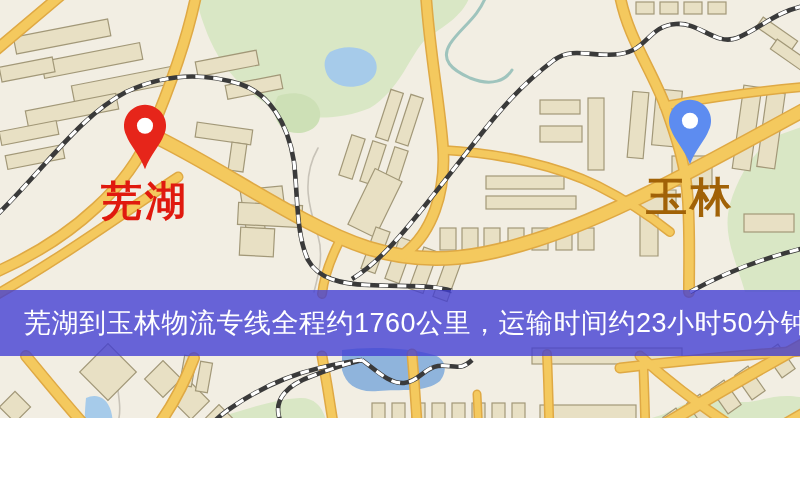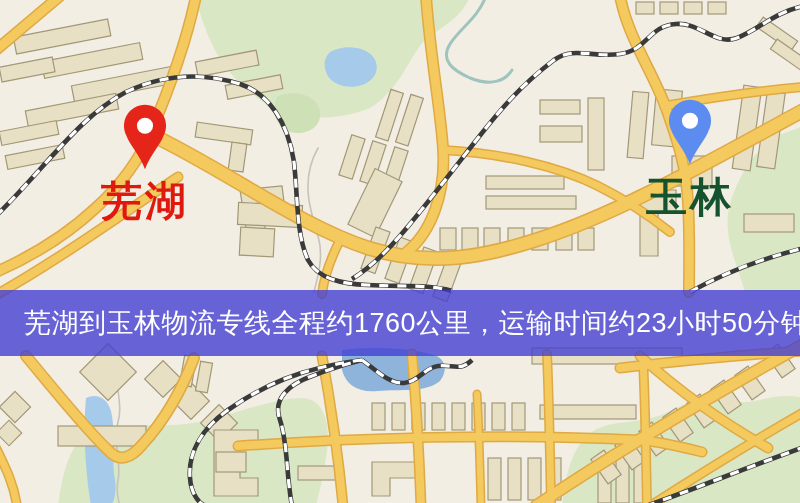--- a/index.html
+++ b/index.html
@@ -1,27 +1,27 @@
 <!DOCTYPE html>
 <html><head>
 <meta charset="utf-8">
 <style>
   html,body{margin:0;padding:0;background:#ffffff;}
-  .stage{position:relative;width:800px;height:503px;overflow:hidden;
+  .stage{position:relative;width:800px;height:418px;overflow:hidden;
          font-family:"Liberation Sans",sans-serif;background:#f2eee3;}
   svg.map-art{position:absolute;left:0;top:0;}
   
   .marker{position:absolute;width:0;height:0;}
   .pin{position:absolute;left:0;top:0;transform:translate(-50%,-100%);display:block;}
   .marker-label{position:absolute;left:0;top:0;transform:translateX(-50%);
     font-weight:bold;font-size:41px;line-height:1;letter-spacing:3px;white-space:nowrap;}
   .marker.origin{left:145px;top:171px;}
   .marker.origin .marker-label{color:#e0190e;top:10px;}
   .marker.dest{left:690px;top:166px;}
-  .marker.dest .marker-label{color:#14532d;top:11px;}
+  .marker.dest .marker-label{color:#a16207;top:11px;}
   
   .banner{position:absolute;left:0;top:290px;width:800px;height:66px;
     background:rgba(64,60,212,0.78);display:flex;align-items:center;
     padding:0 16px 0 24px;box-sizing:border-box;}
   .banner span{color:#ffffff;font-size:27px;letter-spacing:.5px;white-space:nowrap;}
 </style>
 </head>
 <body>
 
 <div class="stage">

